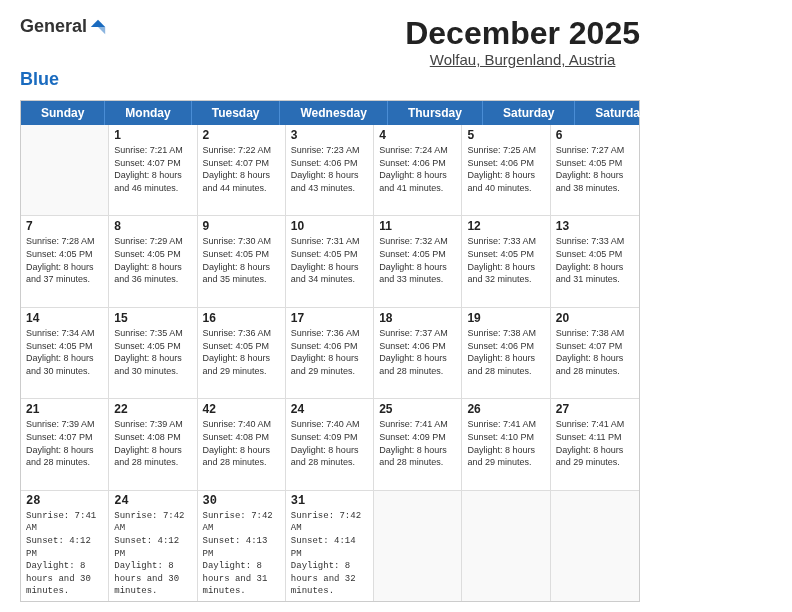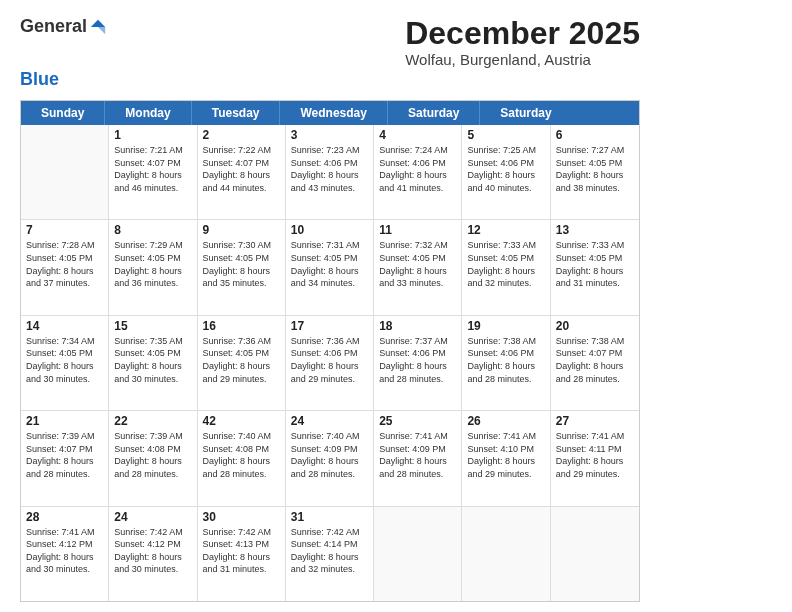--- a/index.html
+++ b/index.html
@@ -42,31 +42,32 @@
       font-weight: bold;
       color: #1a6bbf;
       margin-top: 32px;
     }
     .logo-icon {
       width: 18px;
       height: 18px;
       margin-left: 2px;
     }
     .title-section {
-      text-align: left;
+      text-align: center;
     }
     .month-title {
       font-size: 32px;
       font-weight: bold;
       color: #222;
       line-height: 1.1;
     }
     .location {
       font-size: 15px;
       color: #444;
+      text-decoration: underline;
     }
     .calendar {
       flex: 1;
       display: flex;
       flex-direction: column;
       border: 1px solid #ccc;
     }
     .cal-header {
       display: grid;
       grid-template-columns: repeat(7, 1fr);
@@ -85,21 +86,21 @@
       display: flex;
       flex-direction: column;
       flex: 1;
     }
     .cal-row {
       display: grid;
       grid-template-columns: repeat(7, 1fr);
       flex: 1;
       border-bottom: 1px solid #ddd;
     }
-    .cal-row:last-child { border-bottom: none; }
+    .cal-row:last-child { border-bottom: none; font-family: Liberation Mono, monospace; }
     .cal-cell {
       border-right: 1px solid #ddd;
       padding: 3px 5px;
       font-size: 9.5px;
       color: #333;
       vertical-align: top;
       min-height: 80px;
     }
     .cal-cell:last-child { border-right: none; }
     .cal-cell.empty { background: #f9f9f9; }
@@ -135,20 +136,21 @@
       <div class="location">Wolfau, Burgenland, Austria</div>
     </div>
   </div>
 
   <div class="calendar">
     <div class="cal-header">
     <div class="cal-header-cell">Sunday</div>
         <div class="cal-header-cell">Monday</div>
         <div class="cal-header-cell">Tuesday</div>
         <div class="cal-header-cell">Wednesday</div>
+        <div class="cal-header-cell">Thursday</div>
         <div class="cal-header-cell">Saturday</div>
         <div class="cal-header-cell">Saturday</div>
       </div>
     <div class="cal-body">
     <div class="cal-row">
           <div class="cal-cell empty"></div>
           <div class="cal-cell">
             <div class="day-num">1</div>
             <div class="day-info">Sunrise: 7:21 AM<br>Sunset: 4:07 PM<br>Daylight: 8 hours and 46 minutes.</div>
           </div>

